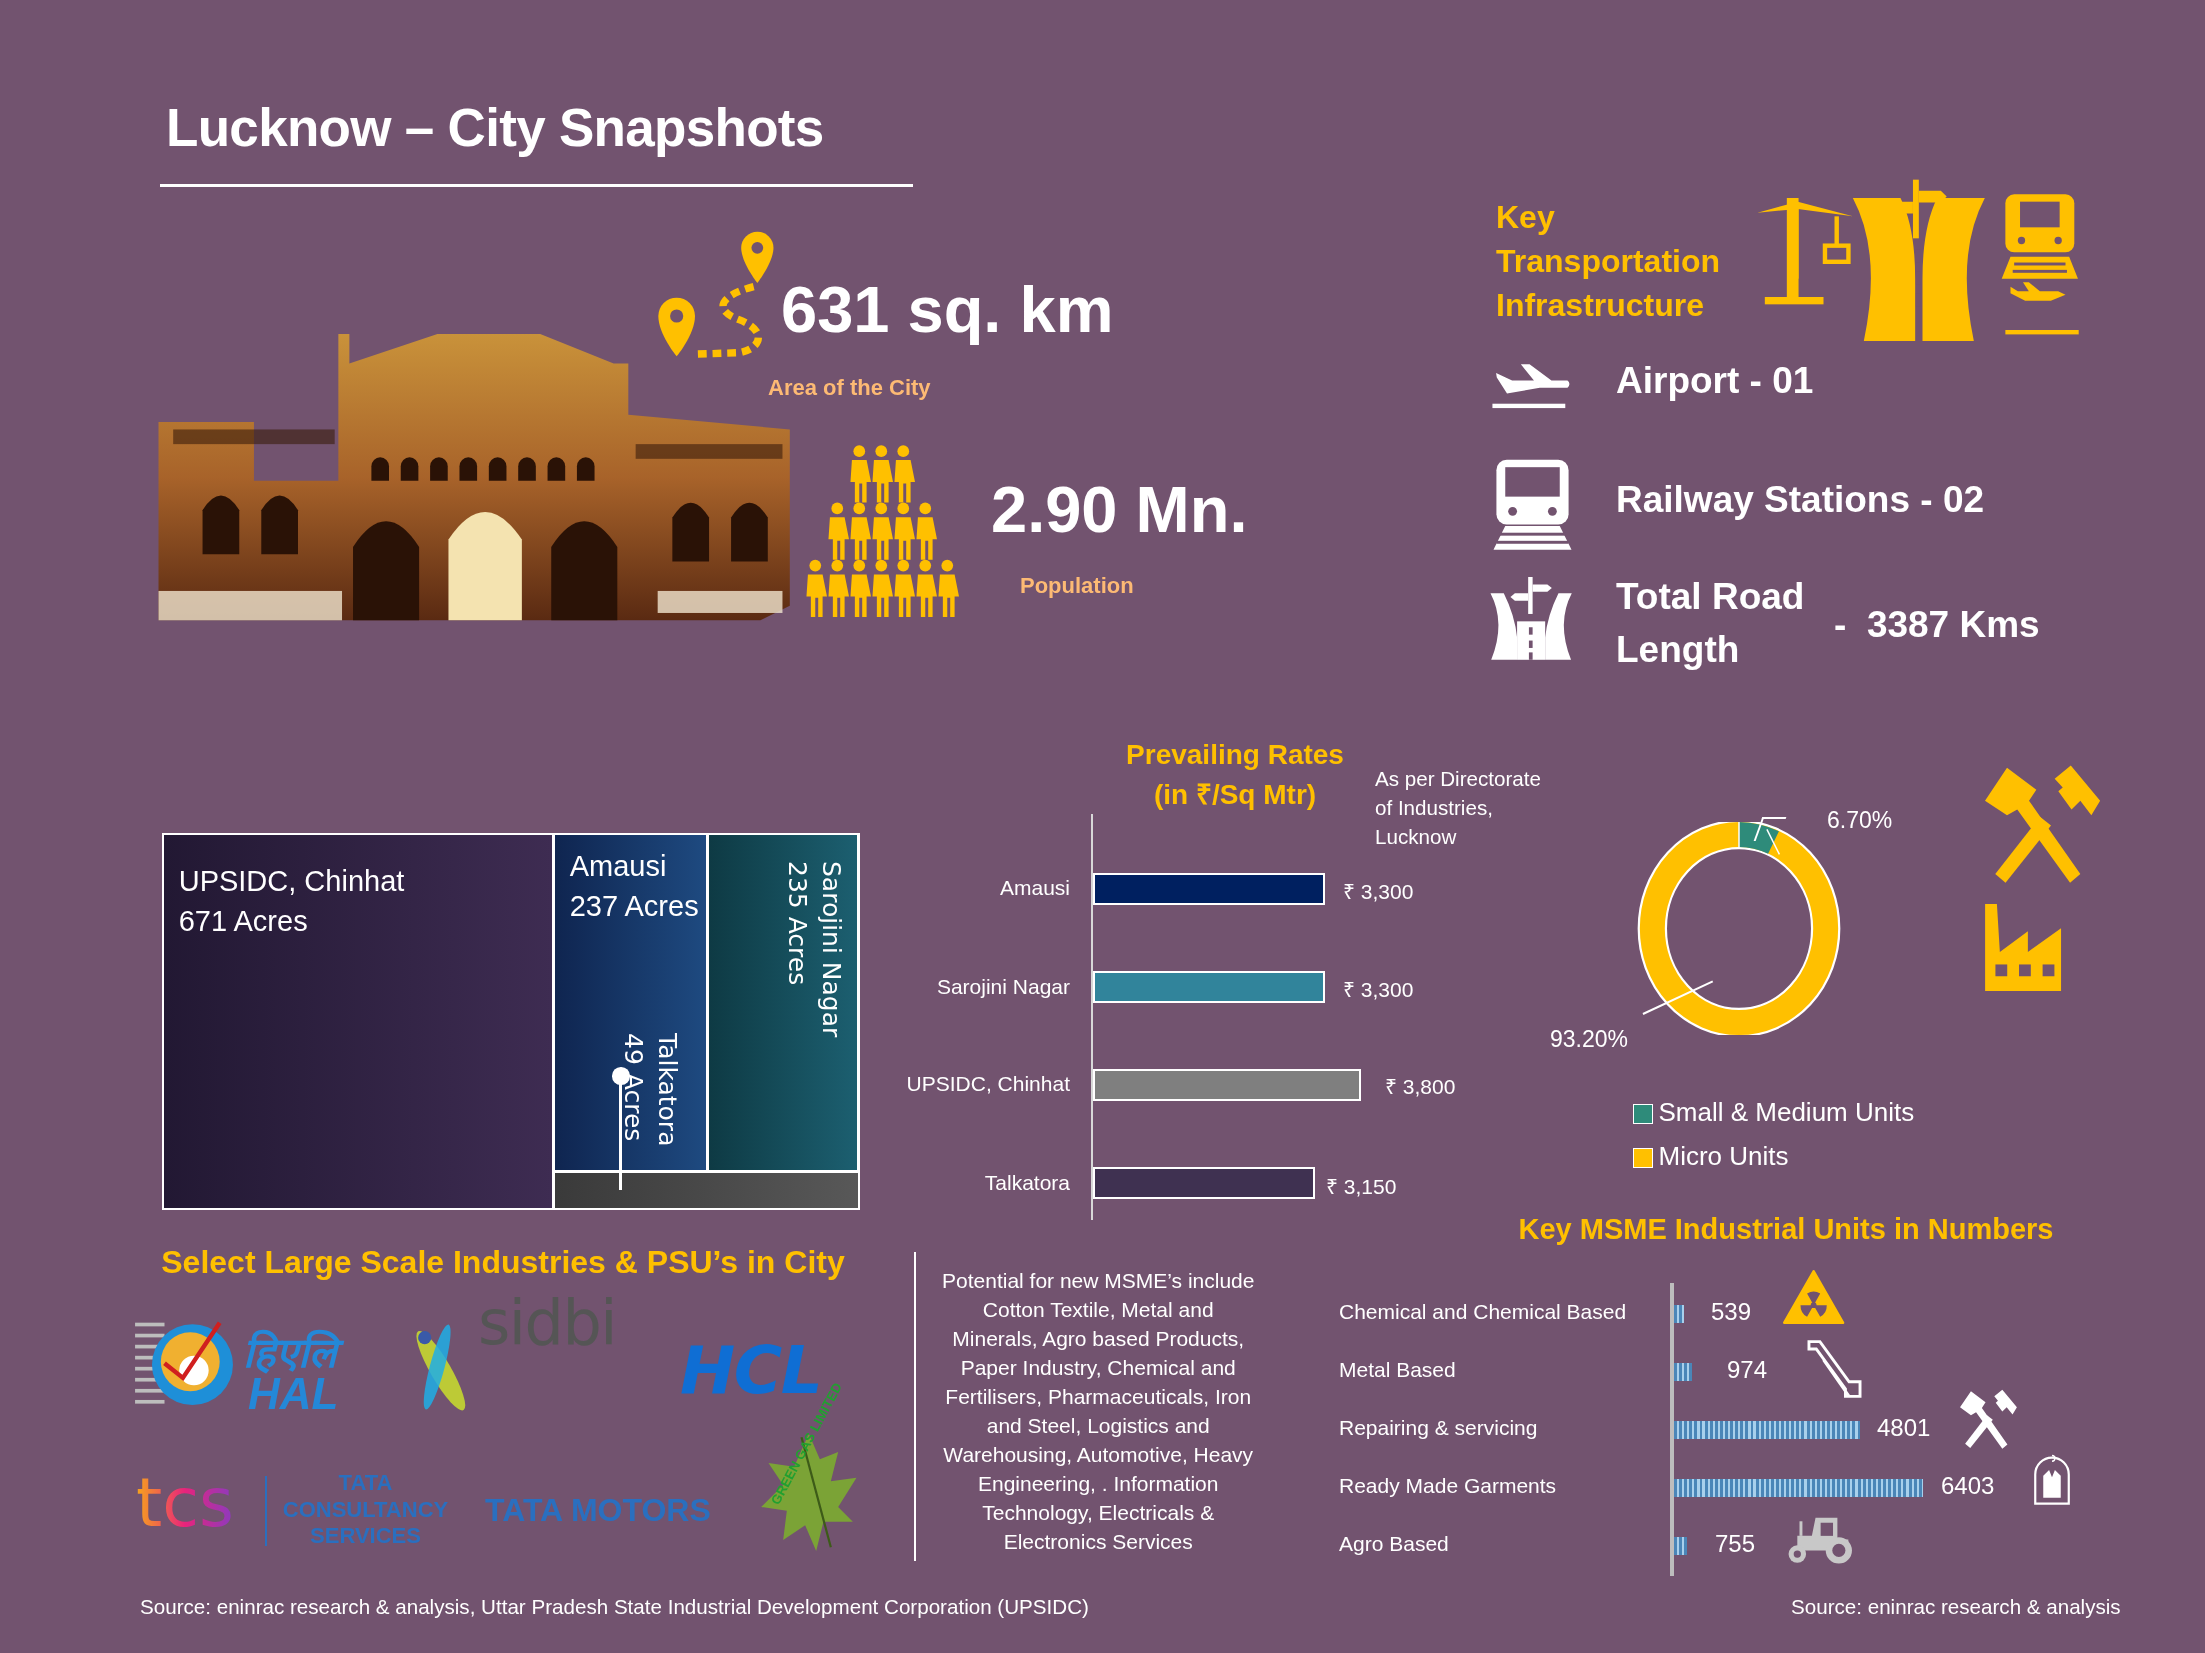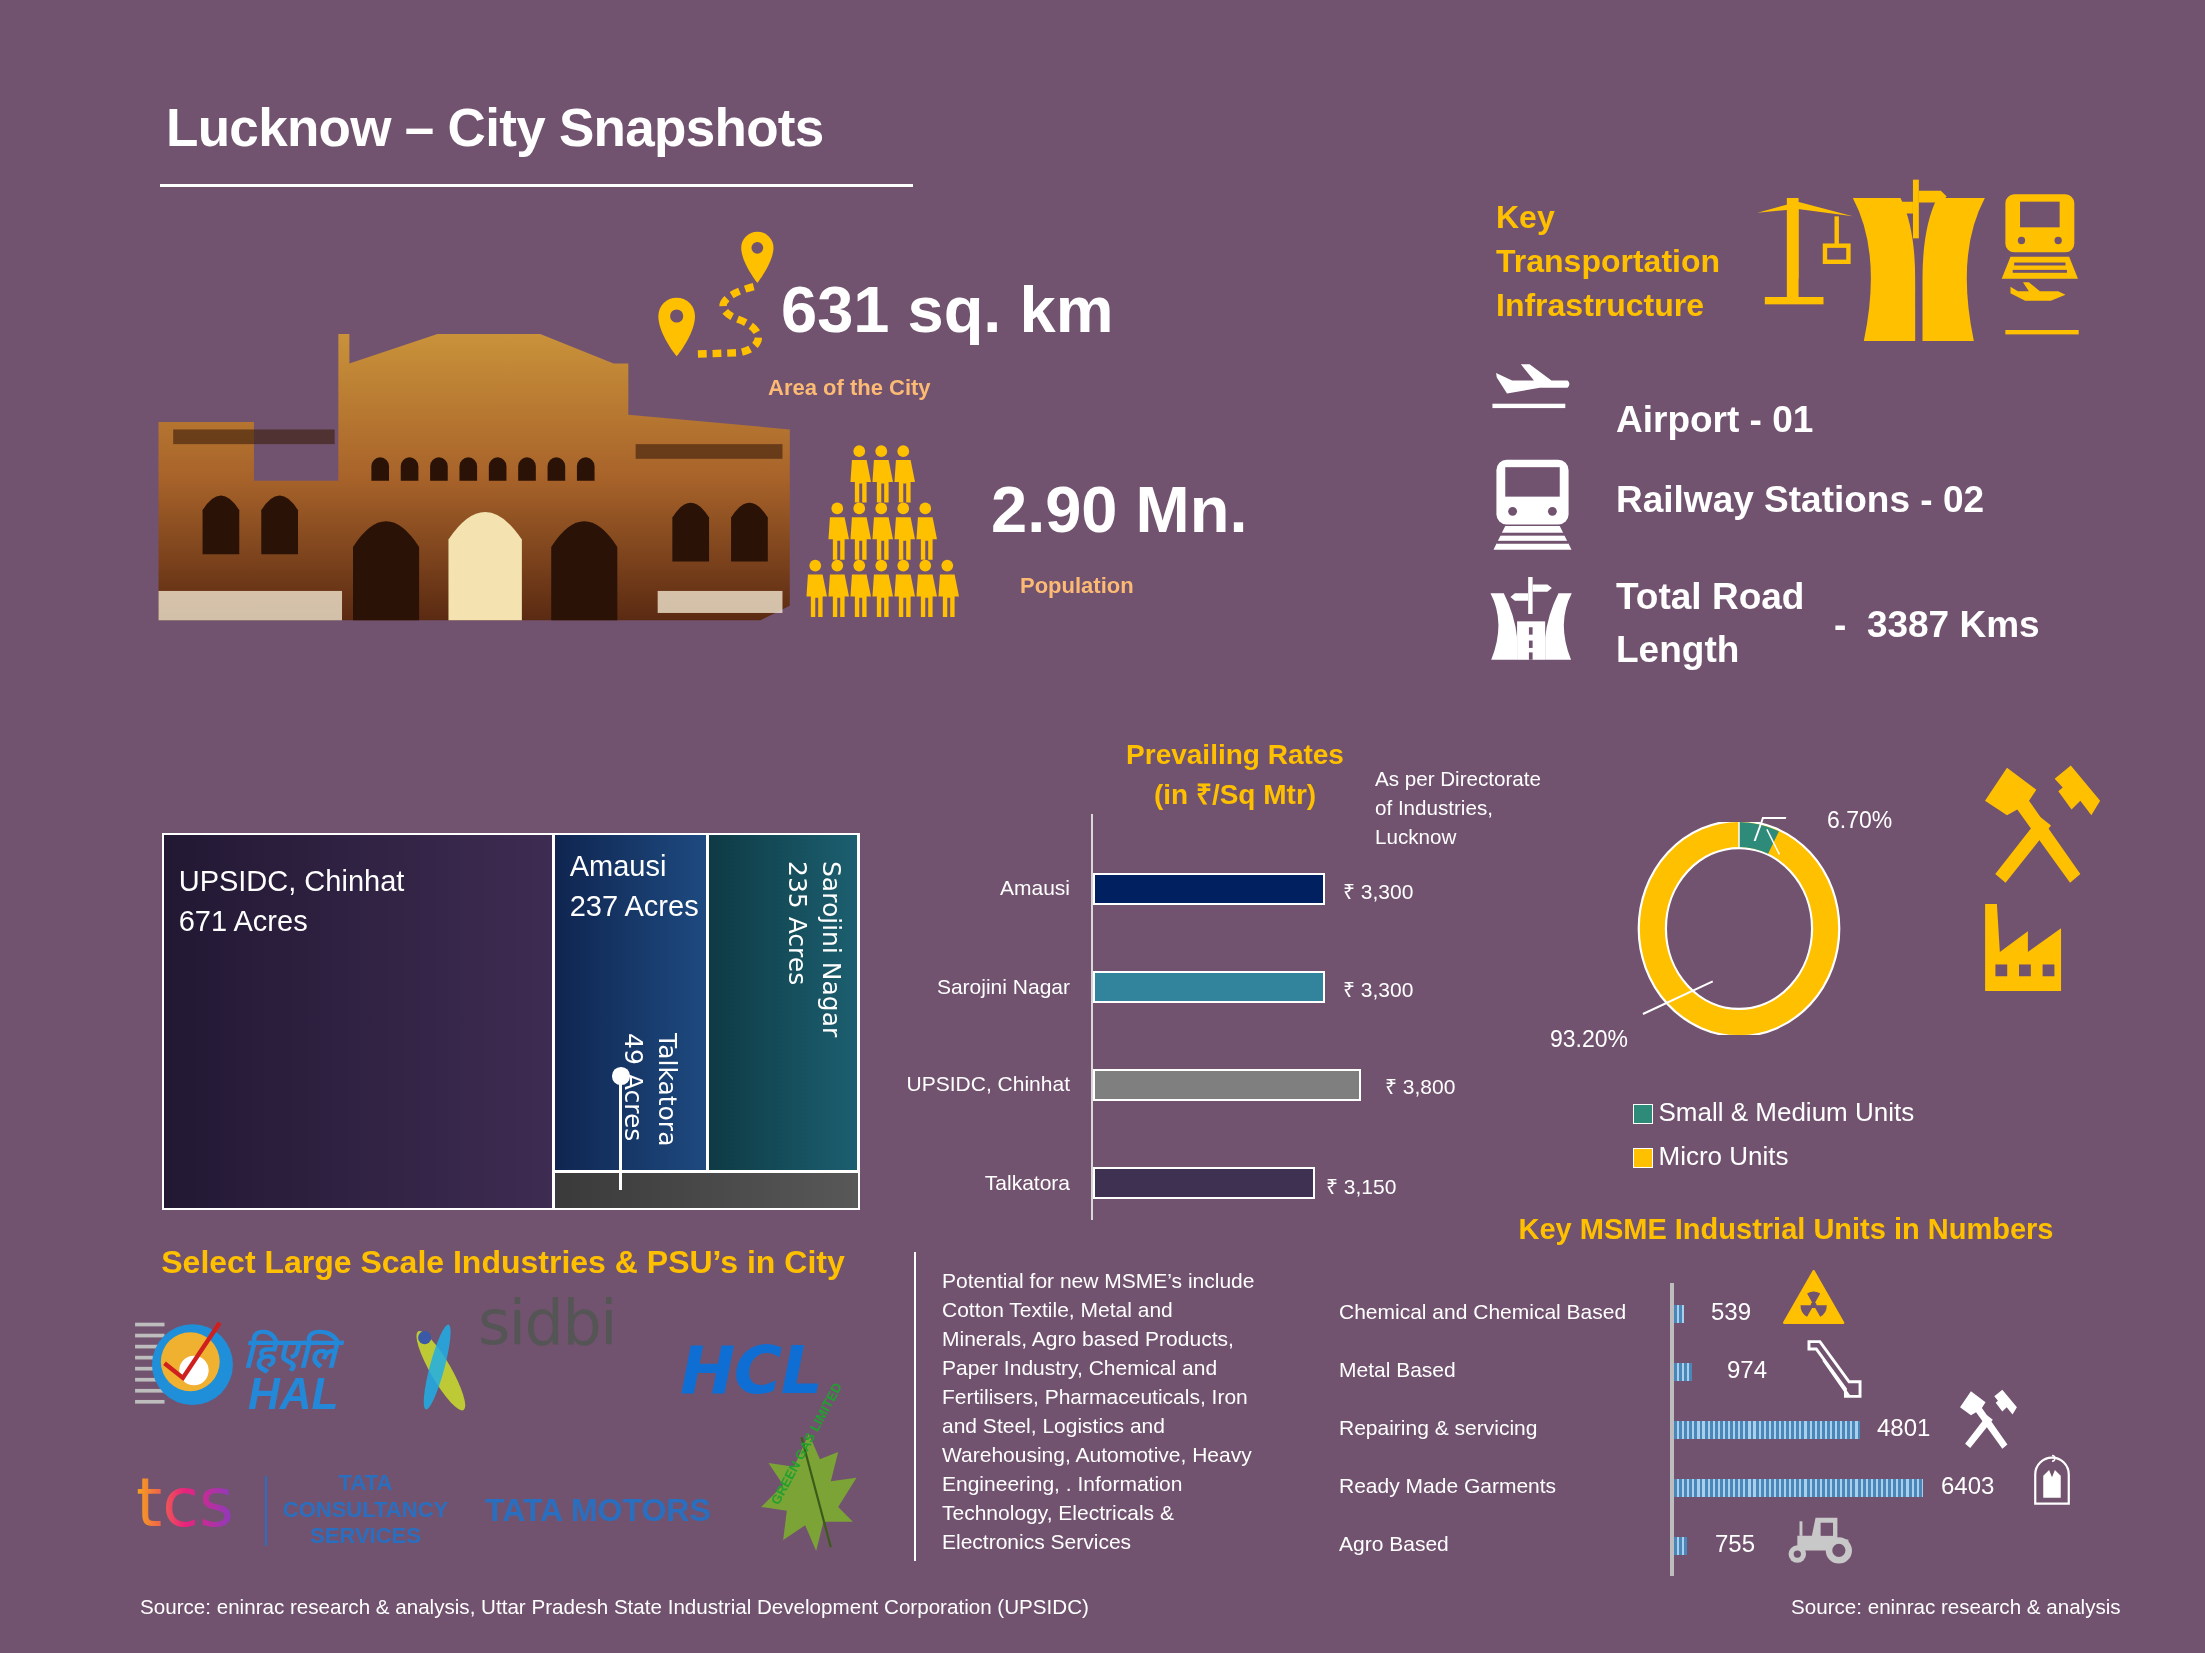--- a/index.html
+++ b/index.html
@@ -15,21 +15,21 @@
   .treemap{left:162px;top:833px;width:694px;height:373px;border:2.9px solid #fff;background:#fff;}
   .tm-cell{position:absolute;box-sizing:border-box;color:#fff;font-size:29px;line-height:40px;}
   .vert{writing-mode:vertical-rl;font-family:"DejaVu Sans",sans-serif;font-size:25px;line-height:34px;}
   .bar-lbl{font-size:21px;text-align:right;width:184px;}
   .bar{height:32px;box-sizing:border-box;border:2.2px solid #fff;}
   .bar-val{font-size:21px;}
   .legend-sw{width:17.6px;height:17.6px;border:1.5px solid #fff;display:inline-block;vertical-align:middle;margin-right:5.9px;}
   .msme-lbl{font-size:21px;text-align:left;width:309px;}
   .msme-bar{height:17.6px;background:repeating-linear-gradient(90deg,#4a86b8 0 2.9px,#a8d0ec 2.9px 5.1px);}
   .msme-val{font-size:24px;}
-  .para{font-size:21px;line-height:29px;}
+  .para{font-size:21px;line-height:29px;text-align:center;}
   .src{font-size:20.6px;}
   .logo-txt{font-weight:bold;font-style:italic;}
 </style>
 </head>
 <body>
 
 <div class="abs title">Lucknow – City Snapshots</div>
 <div class="abs title-rule"></div>
 
 <div class="abs" style="left:158px;top:312px;width:647px;height:334px;">
@@ -145,21 +145,21 @@
       </g>
   </svg>
 </div>
 
 <div class="abs" style="left:1492px;top:360px;width:81px;height:51px;">
   <svg width="81" height="51" viewBox="0 0 110 70">
     <path d="M5,18 l22,10 h30 l-18,-22 h12 l30,22 h22 a6,6 0 0 1 0,10 h-38 l-45,8 l-14,-22z" fill="#fff"></path>
     <rect x="0" y="60" width="100" height="6" fill="#fff"></rect>
   </svg>
 </div>
-<div class="abs trans-item" style="left:1616px;top:360px;margin-top:39px;">Airport - 01</div>
+<div class="abs trans-item" style="left:1616px;top:360px;">Airport - 01</div>
 
 <div class="abs" style="left:1492px;top:456px;width:81px;height:96px;">
   <svg width="81" height="96" viewBox="0 0 110 130">
     <path d="M20,5 h70 a14,14 0 0 1 14,14 v60 a14,14 0 0 1 -14,14 h-70 a14,14 0 0 1 -14,-14 v-60 a14,14 0 0 1 14,-14z" fill="#fff"></path>
     <rect x="18" y="15" width="74" height="40" fill="#72536f"></rect>
     <circle cx="28" cy="75" r="6" fill="#72536f"></circle>
       <circle cx="82" cy="75" r="6" fill="#72536f"></circle>
     <path d="M18,95 h74 l16,32 h-106z" fill="#fff"></path>
     <g fill="#72536f">
         <rect x="10" y="104" width="90" height="4"></rect>

